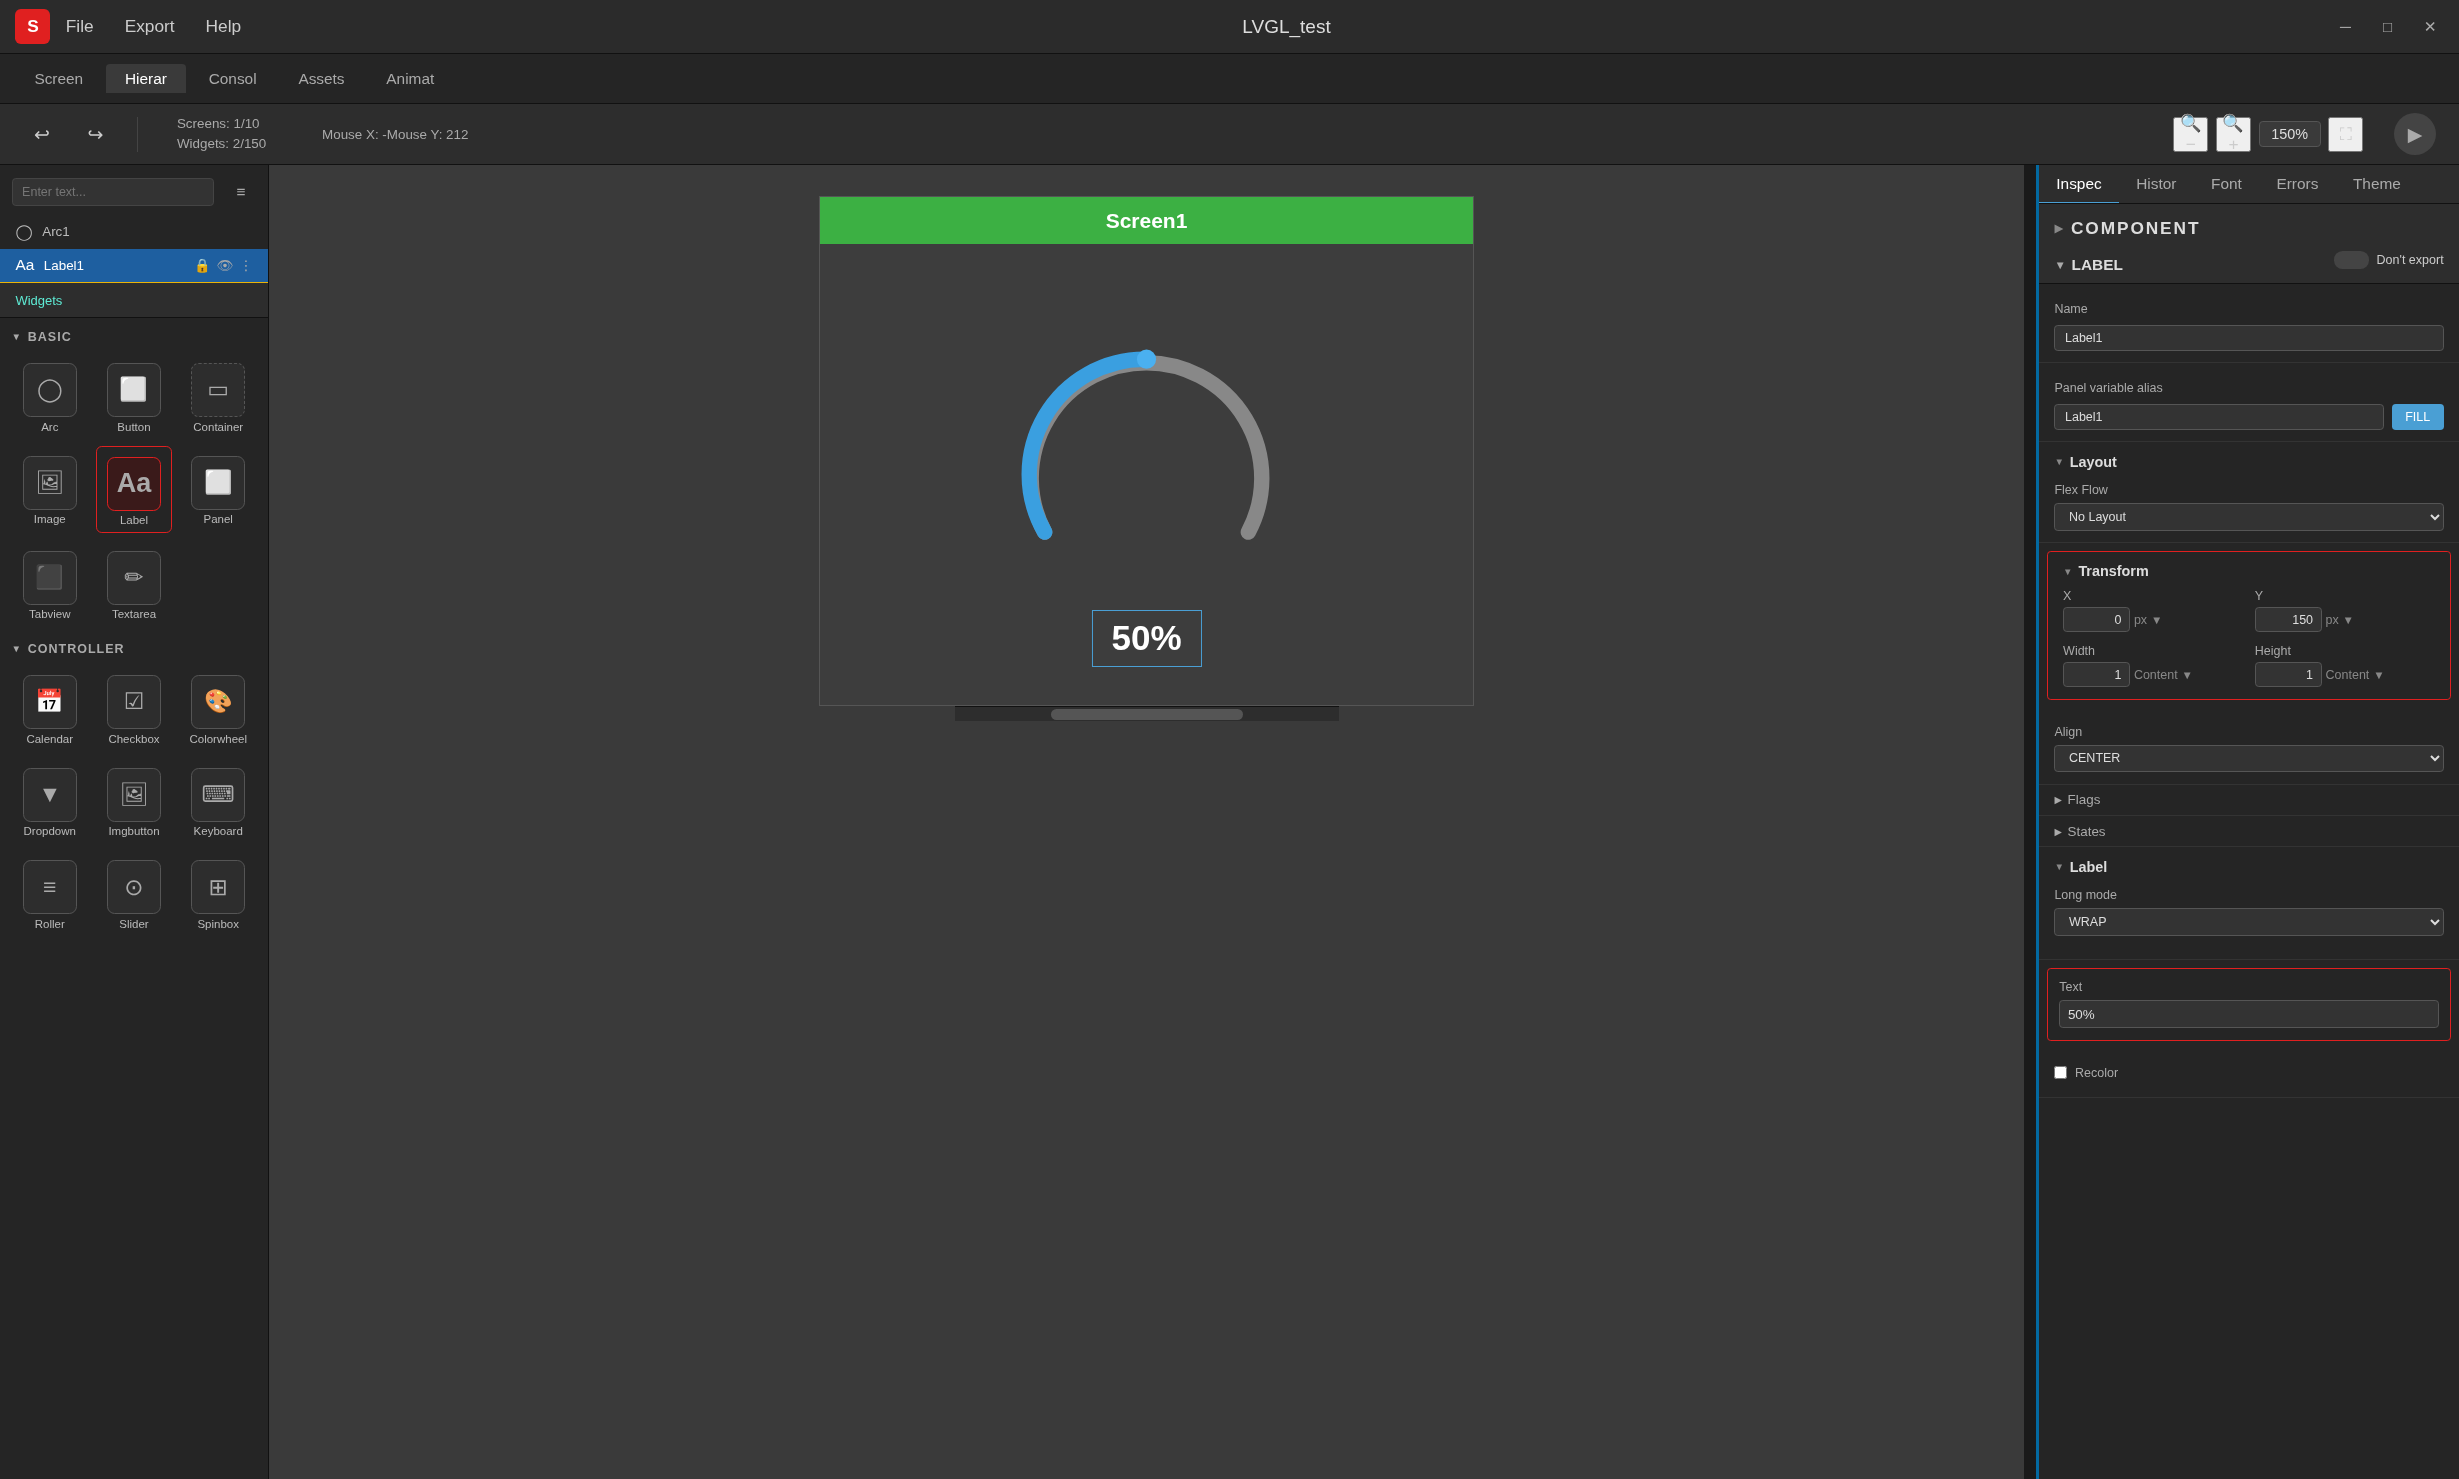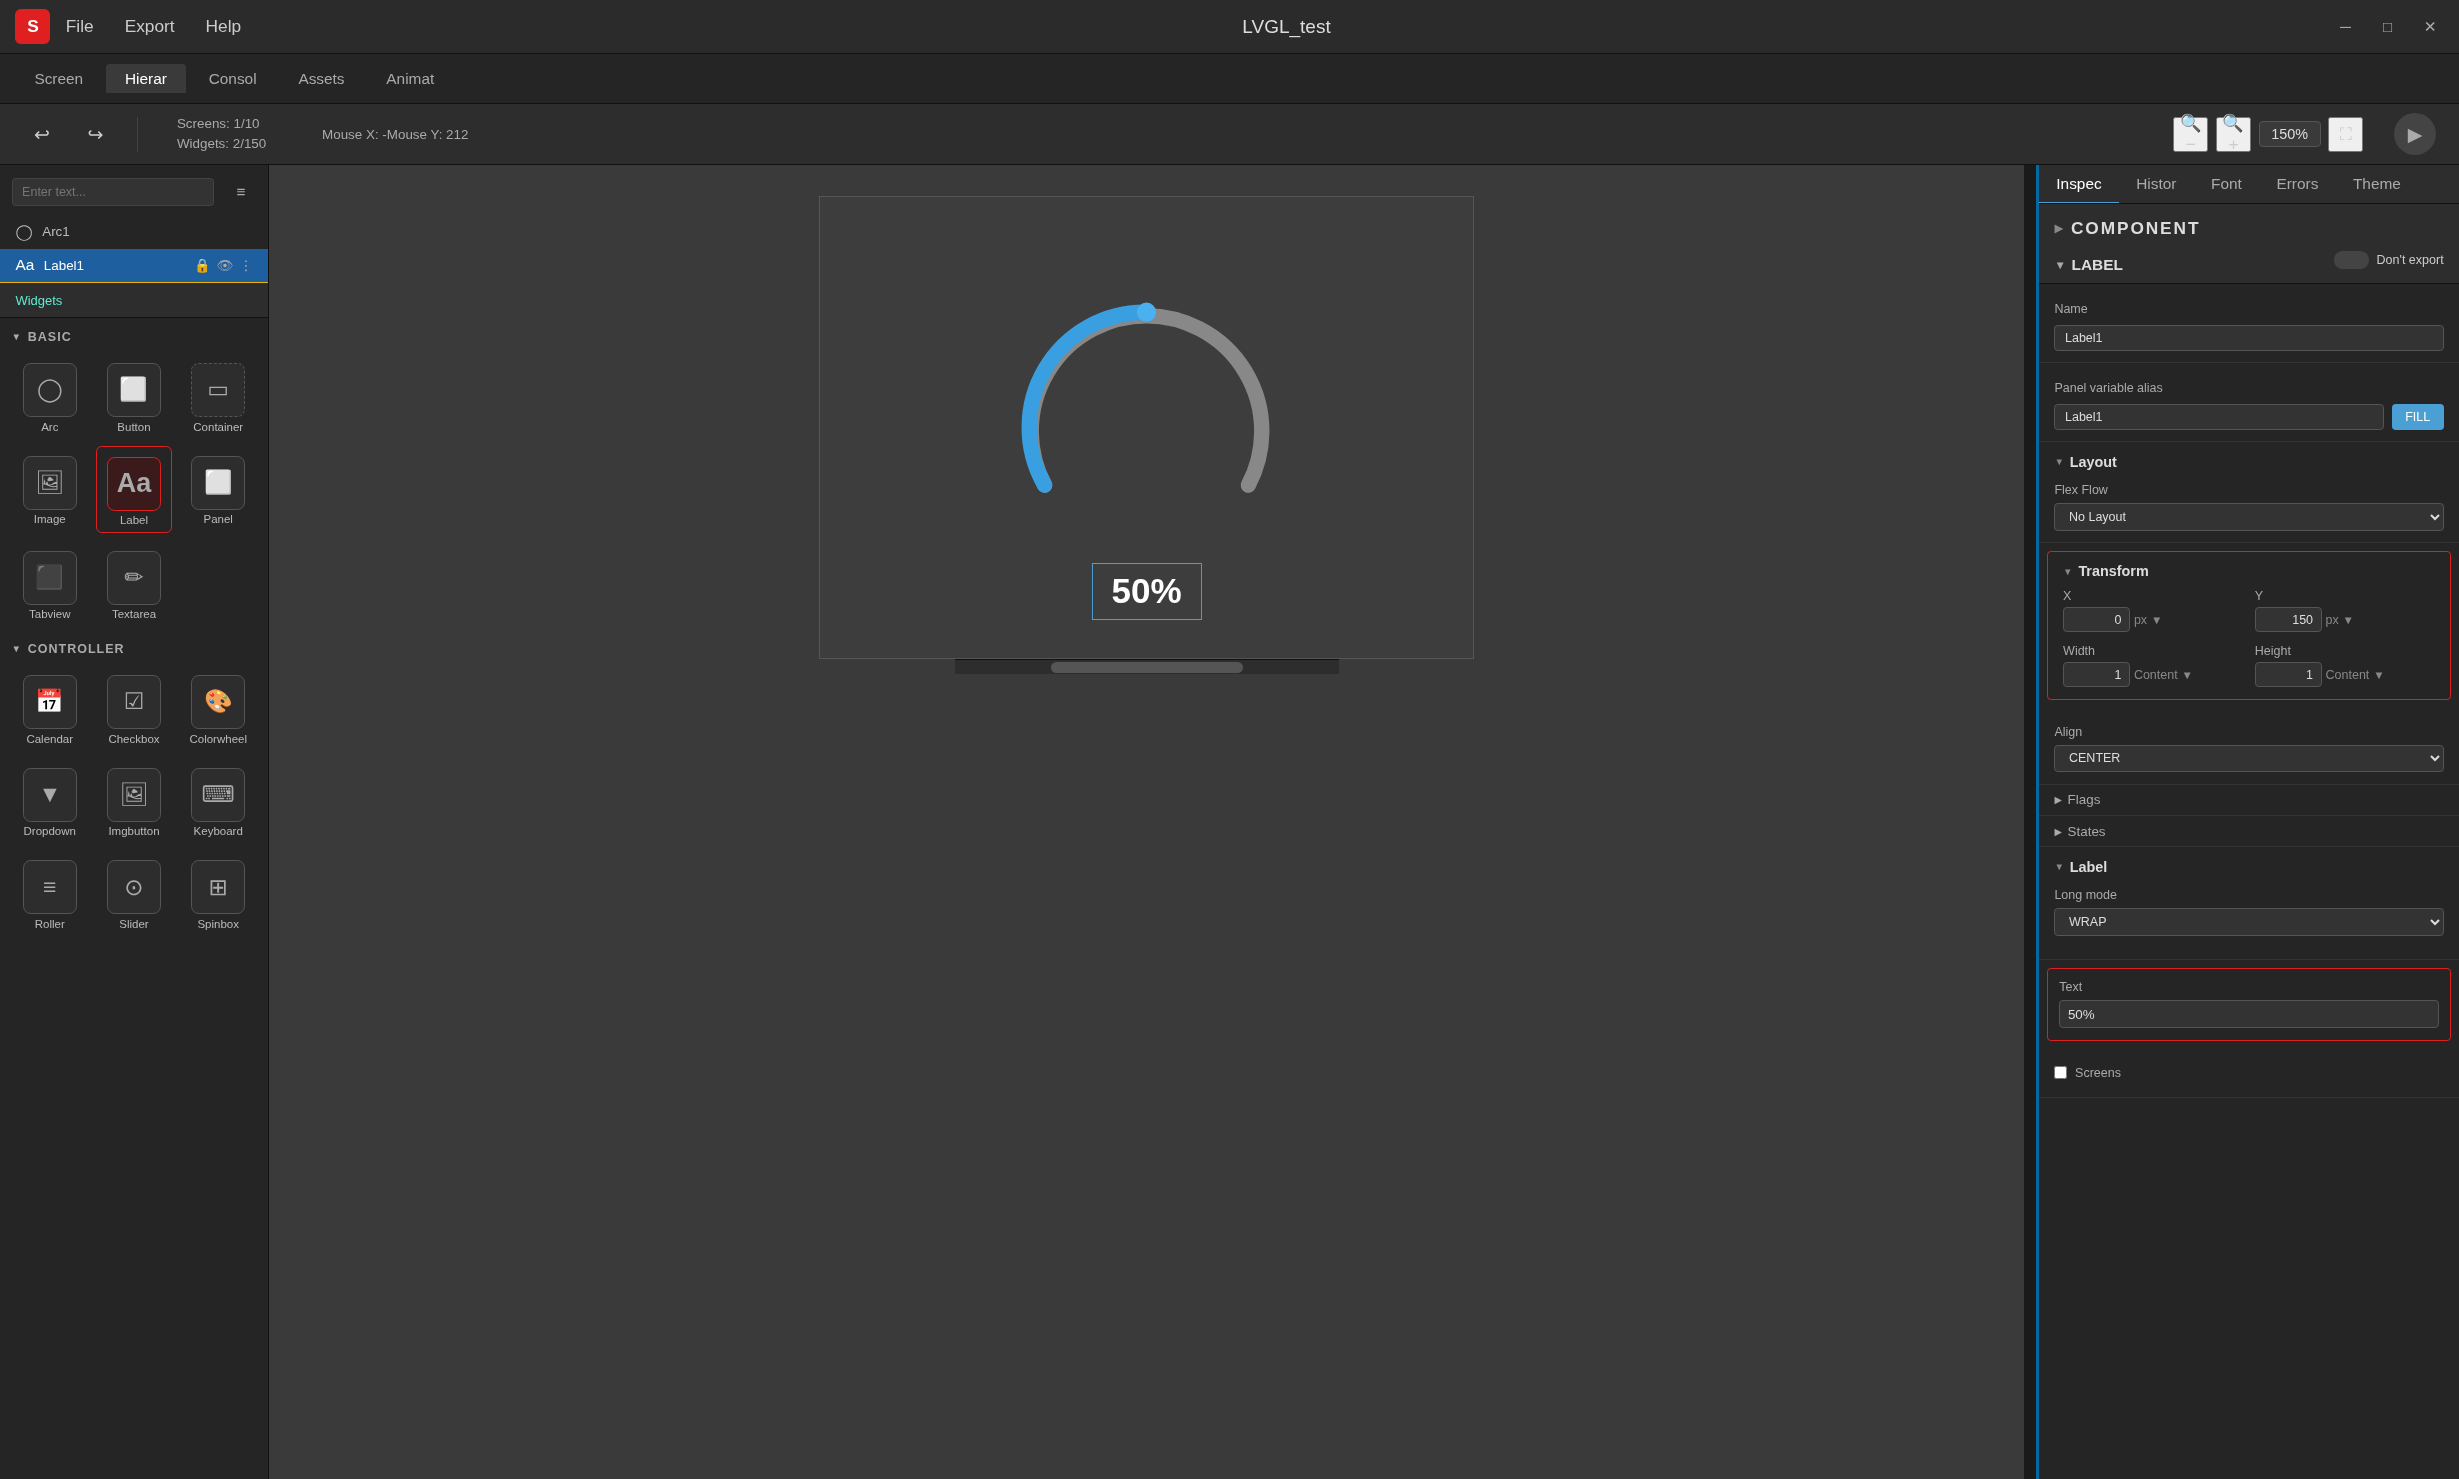--- a/index.html
+++ b/index.html
@@ -276,20 +276,21 @@
             <span class="widget-name">Spinbox</span>
           </div>
         </div>
       </div>
     </div>
   </div>
 
   <div id="canvas-area">
     <div id="canvas-scroll">
       <div id="screen-container">
+        <div id="screen-title-bar">Screen1</div>
         <div id="screen-content">
 
           <div id="arc-container">
             <svg class="arc-svg" width="269" height="269" viewBox="0 0 280 280">
 
               <path d="M 34 200 A 120 120 0 1 1 246 200" fill="none" stroke="#888" stroke-width="16" stroke-linecap="round"></path>
 
               <path d="M 34 200 A 120 120 0 0 1 140 20" fill="none" stroke="#3a9fe0" stroke-width="16" stroke-linecap="round"></path>
 
               <circle cx="140" cy="20" r="10" fill="#4ab0f0"></circle>
@@ -444,19 +445,19 @@
         <span style="color:#aaa;font-size:12.5px;">Text</span>
       </div>
       <div class="text-field">
         <input type="text" class="text-input" value="50%" style="">
       </div>
     </div>
 
     <div class="panel-section">
       <div class="panel-row">
         <input type="checkbox" style="">
-        <span class="panel-label">Screens</span>
+        <span class="panel-label">Recolor</span>
       </div>
     </div>
 
   </div>
 </div>
 
 
 </body></html>

